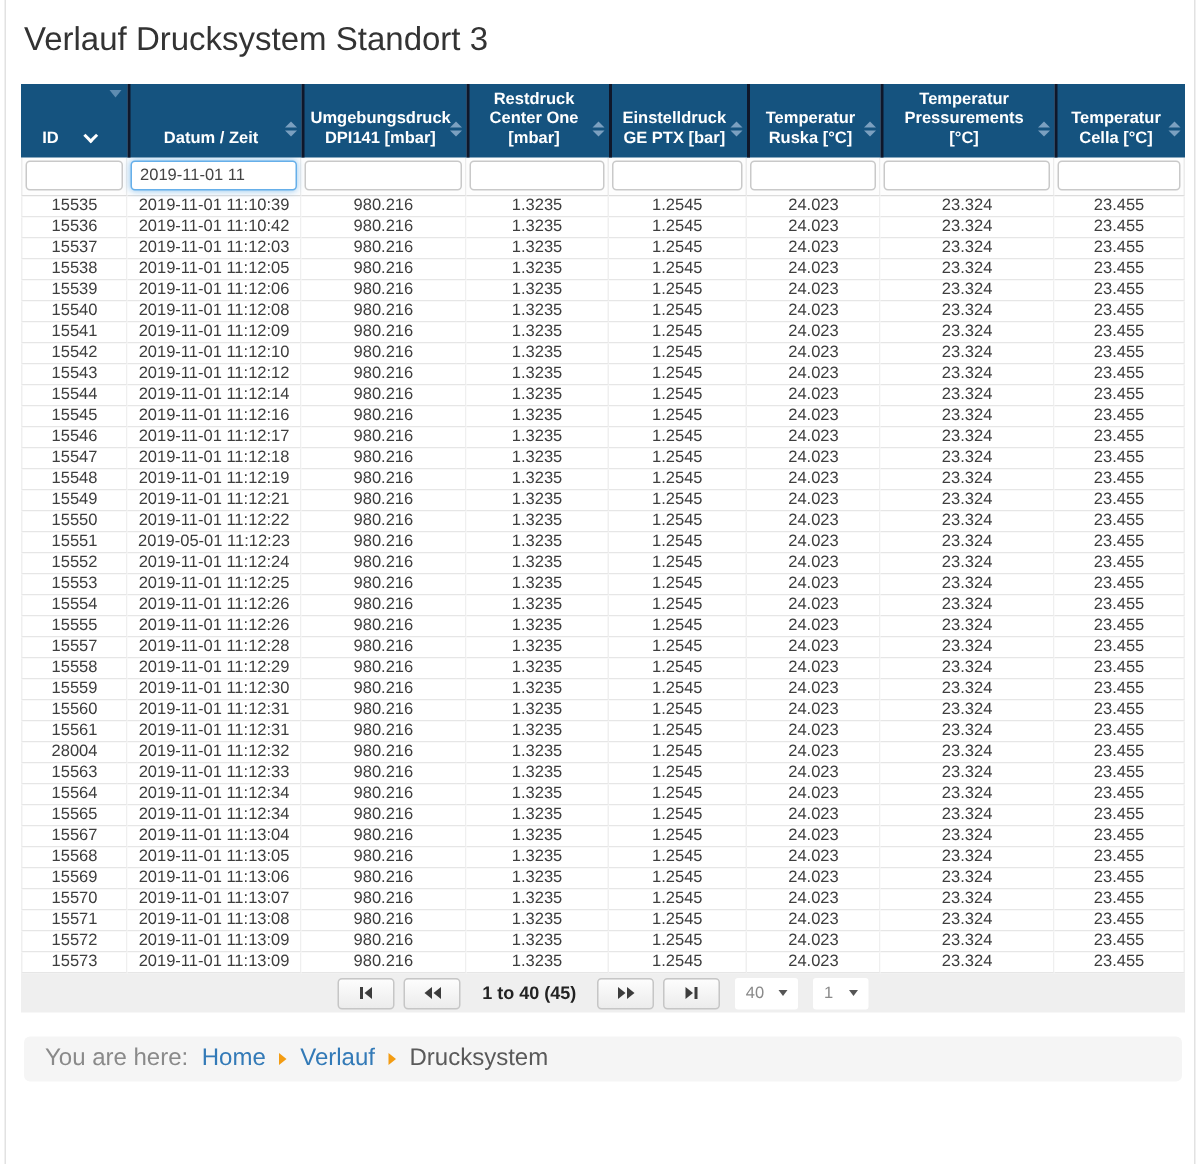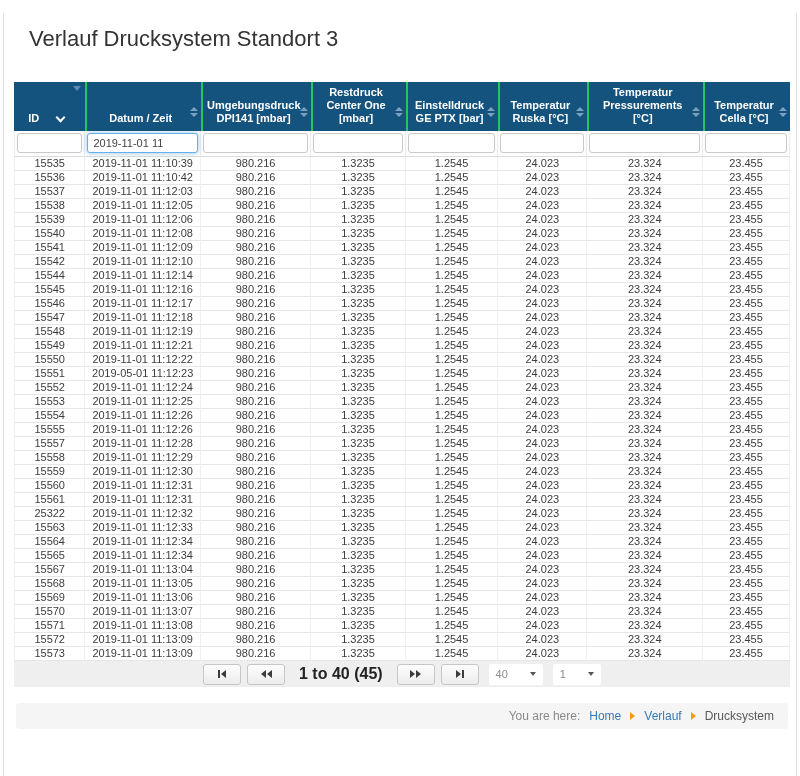--- a/index.html
+++ b/index.html
@@ -15,21 +15,21 @@
     border-left: 1px solid #e2e2e2;
     border-right: 1px solid #e2e2e2;
     min-height: 776px;
     padding: 0 6px 0 10px;
     background: #fff;
   }
   .page-title {
     font-size: 22px;
     font-weight: 400;
     color: #333;
-    margin: 13px;
+    margin: 0;
     padding: 13px 2px 17px 2px;
   }
   table.grid {
     width: 100%;
     border-collapse: separate;
     border-spacing: 0;
     font-size: 11px;
     table-layout: fixed;
   }
   th.hcell {
@@ -38,21 +38,21 @@
     font-weight: bold;
     font-size: 11px;
     line-height: 13px;
     vertical-align: bottom;
     text-align: center;
     padding: 4px 11px 6px 4px;
     position: relative;
     height: 46px;
     cursor: pointer;
   }
-  th.hcell + th.hcell { border-left: 2px solid #22c55e; text-align: center; }
+  th.hcell + th.hcell { border-left: 2px solid #0f172a; text-align: center; }
   .sort-stack {
     position: absolute; right: 3px; bottom: 14px;
     display: flex; flex-direction: column; gap: 2px; align-items: center;
   }
   .sort-stack .tri-up {
     width: 0; height: 0;
     border-left: 4px solid transparent; border-right: 4px solid transparent;
     border-bottom: 4px solid #7ba0c0;
   }
   .sort-stack .tri-down {
@@ -127,50 +127,49 @@
     display: inline-flex;
     align-items: center;
     justify-content: center;
     gap: 1px;
     cursor: pointer;
     padding: 0 10px;
   }
   .tri-l { width:0;height:0;border-top:4px solid transparent;border-bottom:4px solid transparent;border-right:5px solid #3c3c3c; }
   .tri-r { width:0;height:0;border-top:4px solid transparent;border-bottom:4px solid transparent;border-left:5px solid #3c3c3c; }
   .vbar { width:2px;height:8px;background:#3c3c3c; }
-  .pager-label { font-weight: bold; font-size: 16px; color: #222; margin: 0 8px; }
+  .pager-label { font-weight: bold; font-size: 12px; color: #222; margin: 0 8px; }
   .mini-select {
     background: #fff;
     height: 21px;
     display: inline-flex;
     align-items: center;
-    gap: 22px;
+    gap: 10px;
     padding: 0 7px;
     margin-left: 4px;
     color: #8a8a8a;
     font-size: 11px;
     cursor: pointer;
     border-radius: 2px;
   }
   .mini-select .dd-caret {
     width:0;height:0;
     border-left:3.5px solid transparent;border-right:3.5px solid transparent;
     border-top:4px solid #555;
   }
   .breadcrumb-bar {
     margin: 16px 2px 0 2px;
     background: #f5f5f5;
     border-radius: 4px;
     padding: 6px 14px;
-    font-size: 12px;
+    font-size: 16px;
     color: #8a8a8a;
     display: flex;
     align-items: center;
     gap: 9px;
-    justify-content: flex-end;
   }
   .crumb-link { color: #337ab7; text-decoration: none; cursor: pointer; }
   .crumb-current { color: #5a5a5a; }
   .crumb-sep {
     width:0;height:0;
     border-top:4px solid transparent;border-bottom:4px solid transparent;
     border-left:5px solid #f39c12;
     display:inline-block;
   }
 </style>
@@ -310,20 +309,30 @@
           <td>15542</td>
           <td>2019-11-01 11:12:10</td>
           <td>980.216</td>
           <td>1.3235</td>
           <td>1.2545</td>
           <td>24.023</td>
           <td>23.324</td>
           <td>23.455</td>
         </tr>
         <tr>
+          <td>15543</td>
+          <td>2019-11-01 11:12:12</td>
+          <td>980.216</td>
+          <td>1.3235</td>
+          <td>1.2545</td>
+          <td>24.023</td>
+          <td>23.324</td>
+          <td>23.455</td>
+        </tr>
+        <tr>
           <td>15544</td>
           <td>2019-11-01 11:12:14</td>
           <td>980.216</td>
           <td>1.3235</td>
           <td>1.2545</td>
           <td>24.023</td>
           <td>23.324</td>
           <td>23.455</td>
         </tr>
         <tr>
@@ -480,21 +489,21 @@
           <td>15561</td>
           <td>2019-11-01 11:12:31</td>
           <td>980.216</td>
           <td>1.3235</td>
           <td>1.2545</td>
           <td>24.023</td>
           <td>23.324</td>
           <td>23.455</td>
         </tr>
         <tr>
-          <td>25322</td>
+          <td>28004</td>
           <td>2019-11-01 11:12:32</td>
           <td>980.216</td>
           <td>1.3235</td>
           <td>1.2545</td>
           <td>24.023</td>
           <td>23.324</td>
           <td>23.455</td>
         </tr>
         <tr>
           <td>15563</td>

